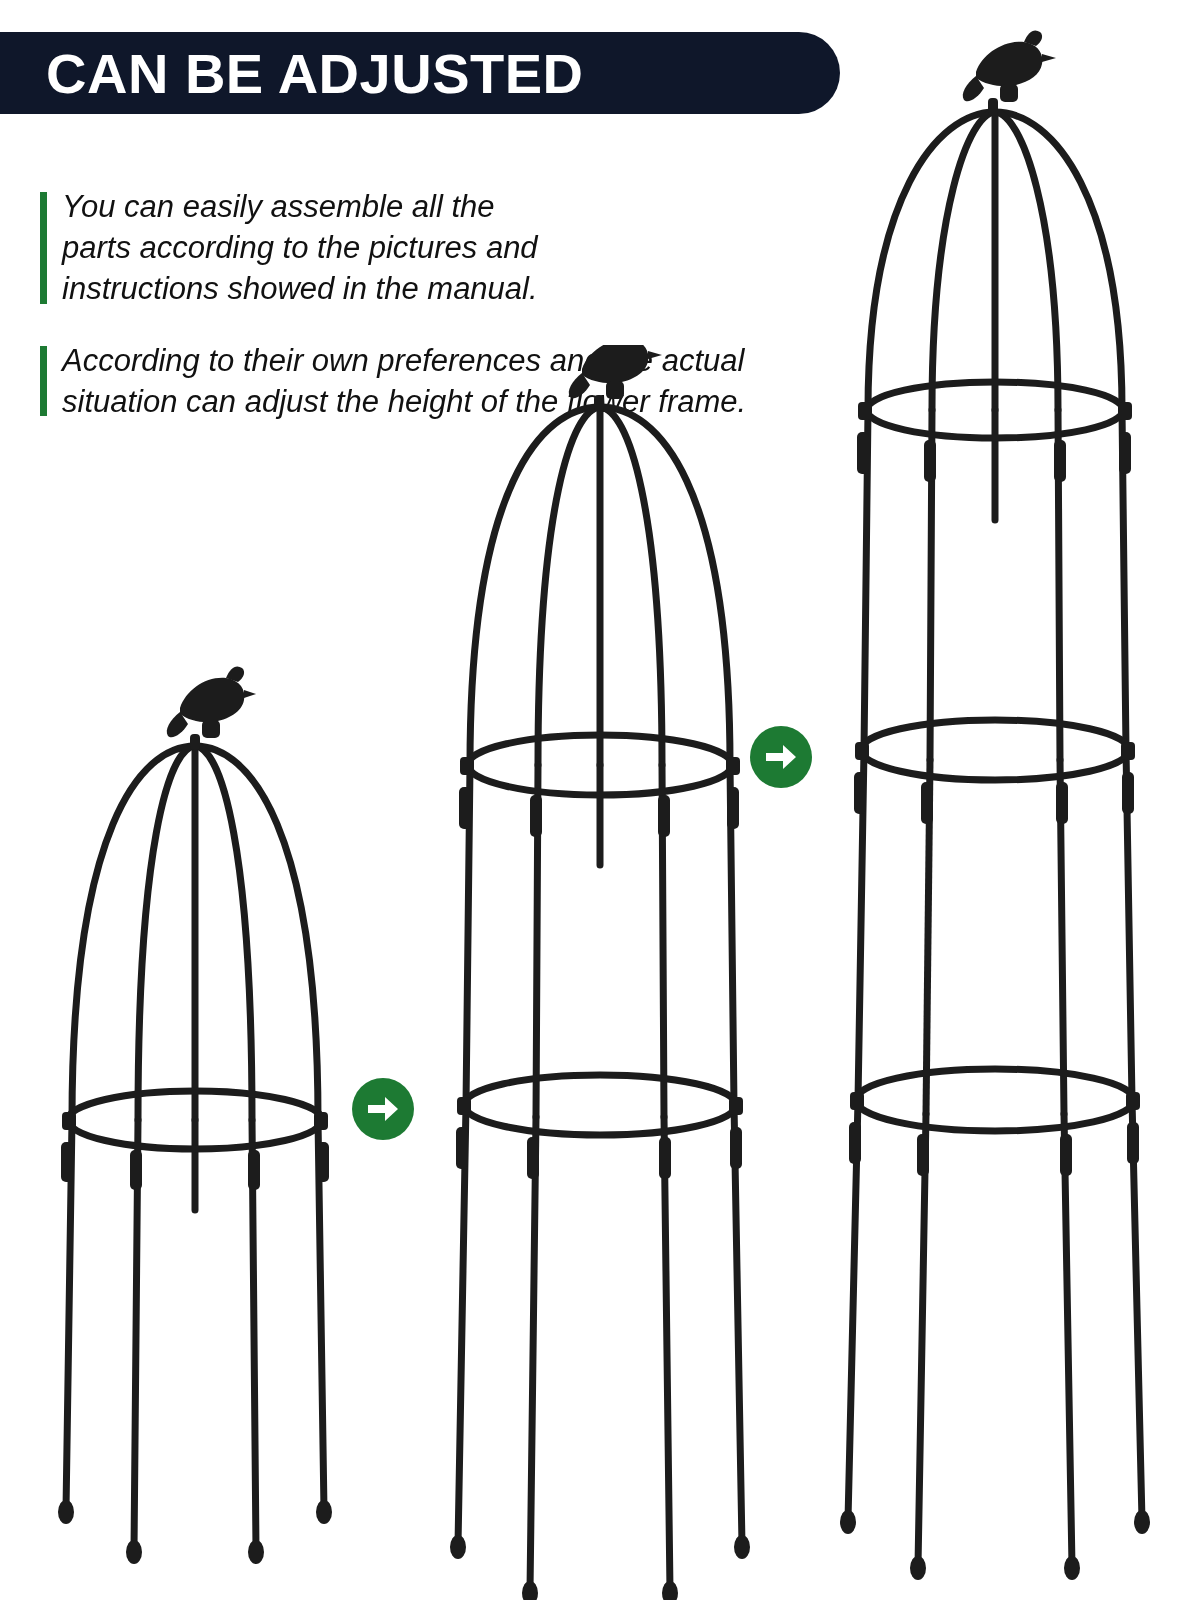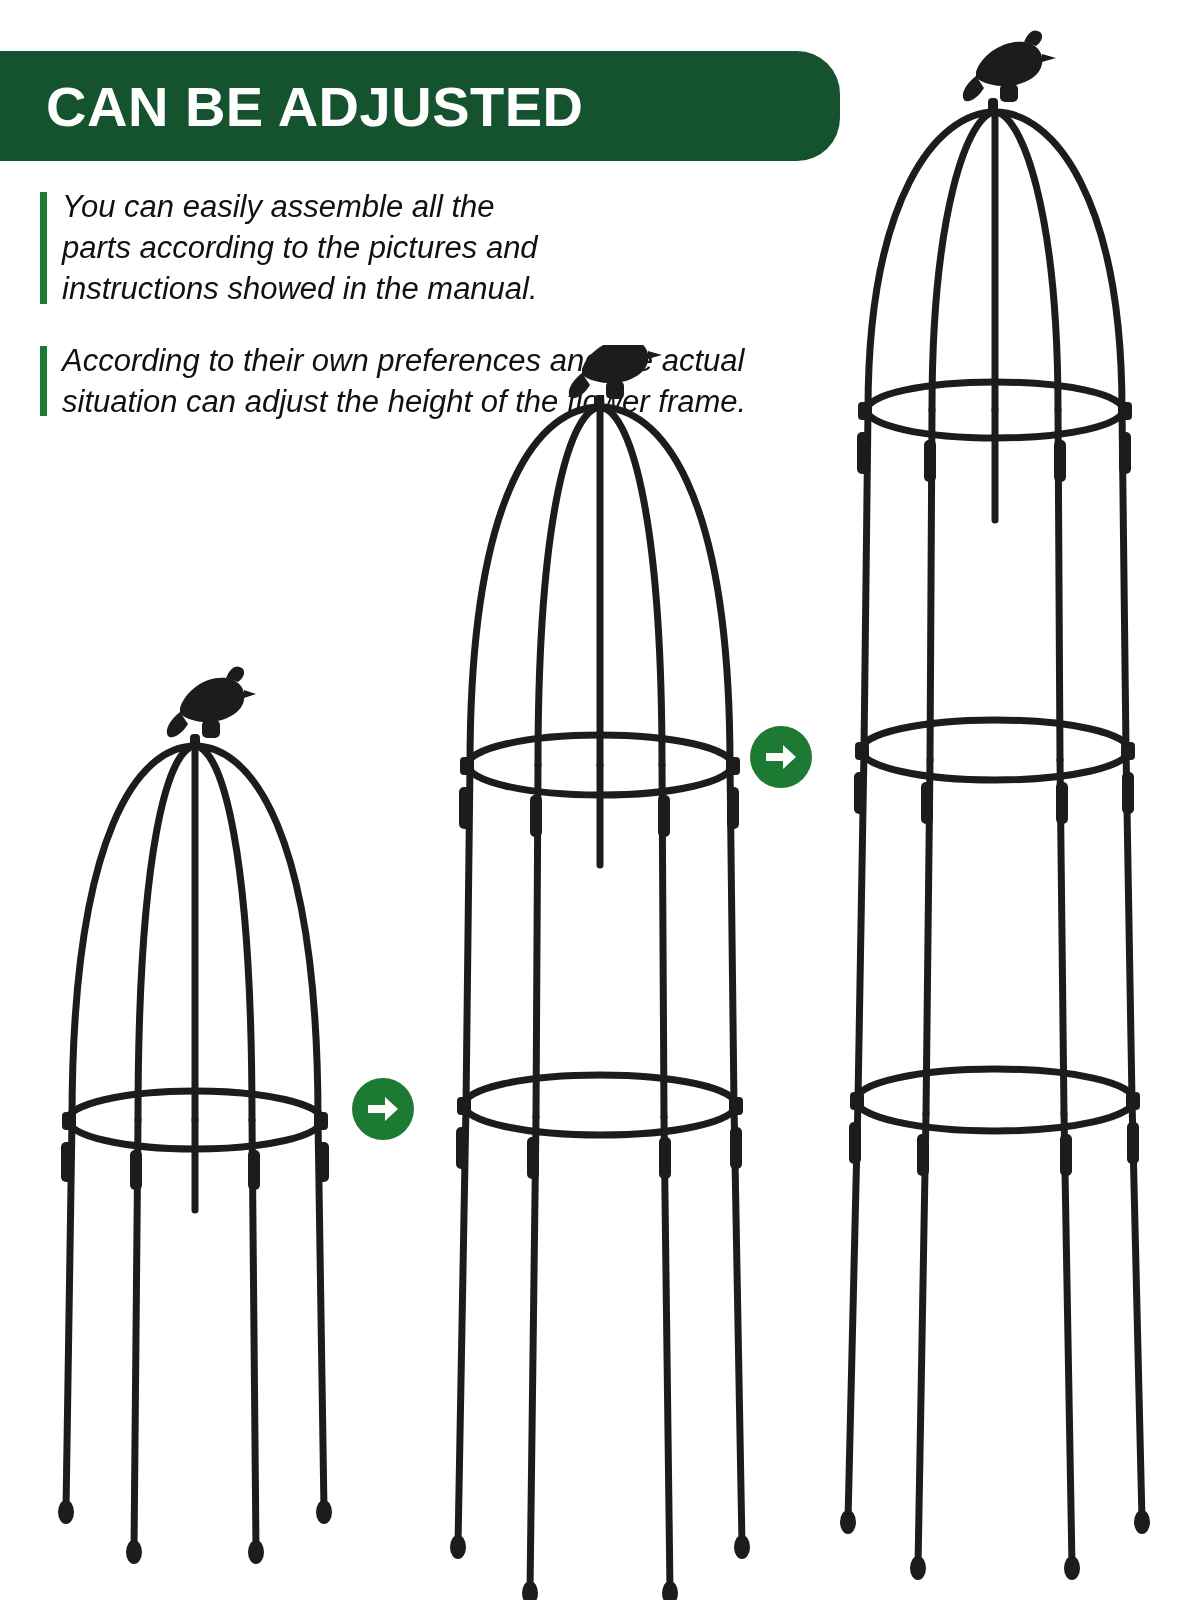--- a/index.html
+++ b/index.html
@@ -12,24 +12,24 @@
     height: 1600px;
     position: relative;
     overflow: hidden;
     font-family: "Liberation Sans", sans-serif;
   }
 
   
   .banner {
     position: absolute;
     left: 0;
-    top: 51px;
+    top: 32px;
     width: 840px;
-    height: 110px;
-    background: #14532d;
+    height: 82px;
+    background: #0f172a;
     border-top-right-radius: 43px;
     border-bottom-right-radius: 43px;
     display: flex;
     align-items: center;
   }
   .banner-title {
     color: #ffffff;
     font-size: 56px;
     font-weight: bold;
     letter-spacing: 0.5px;

